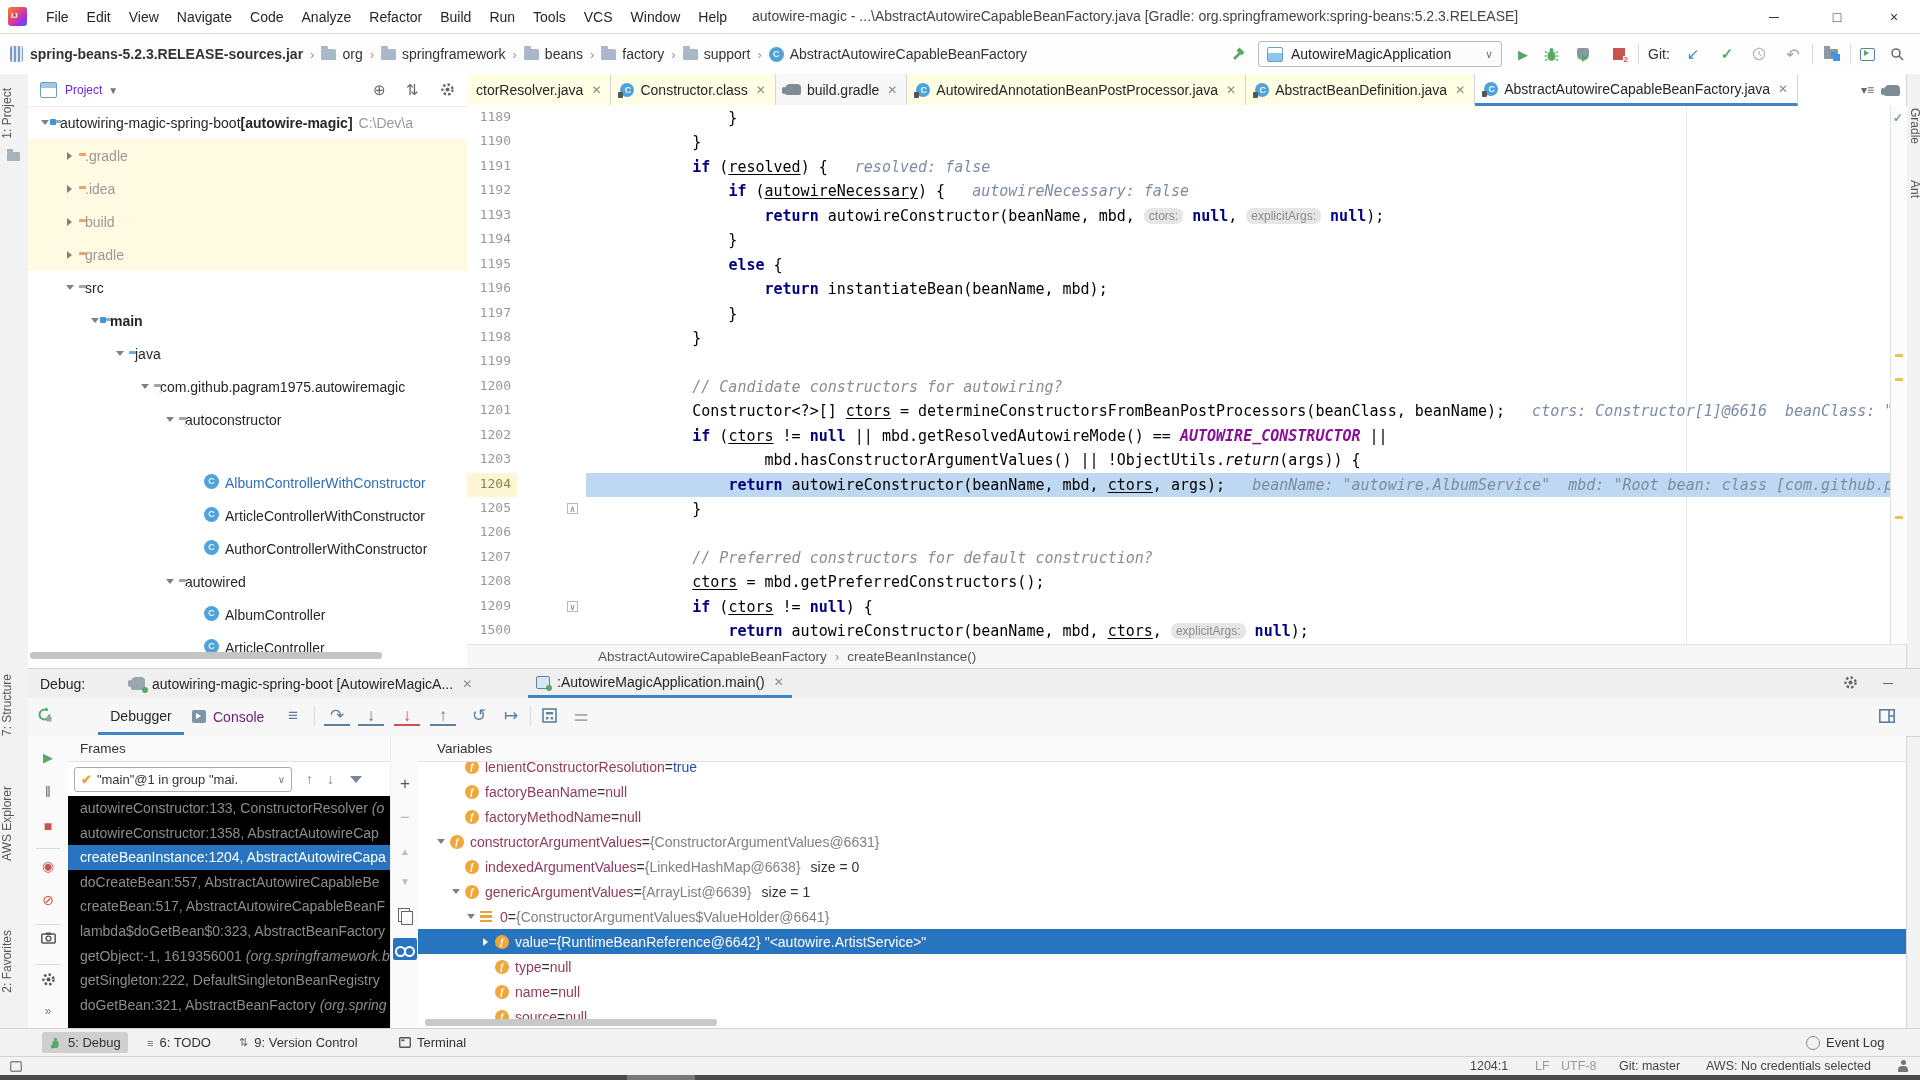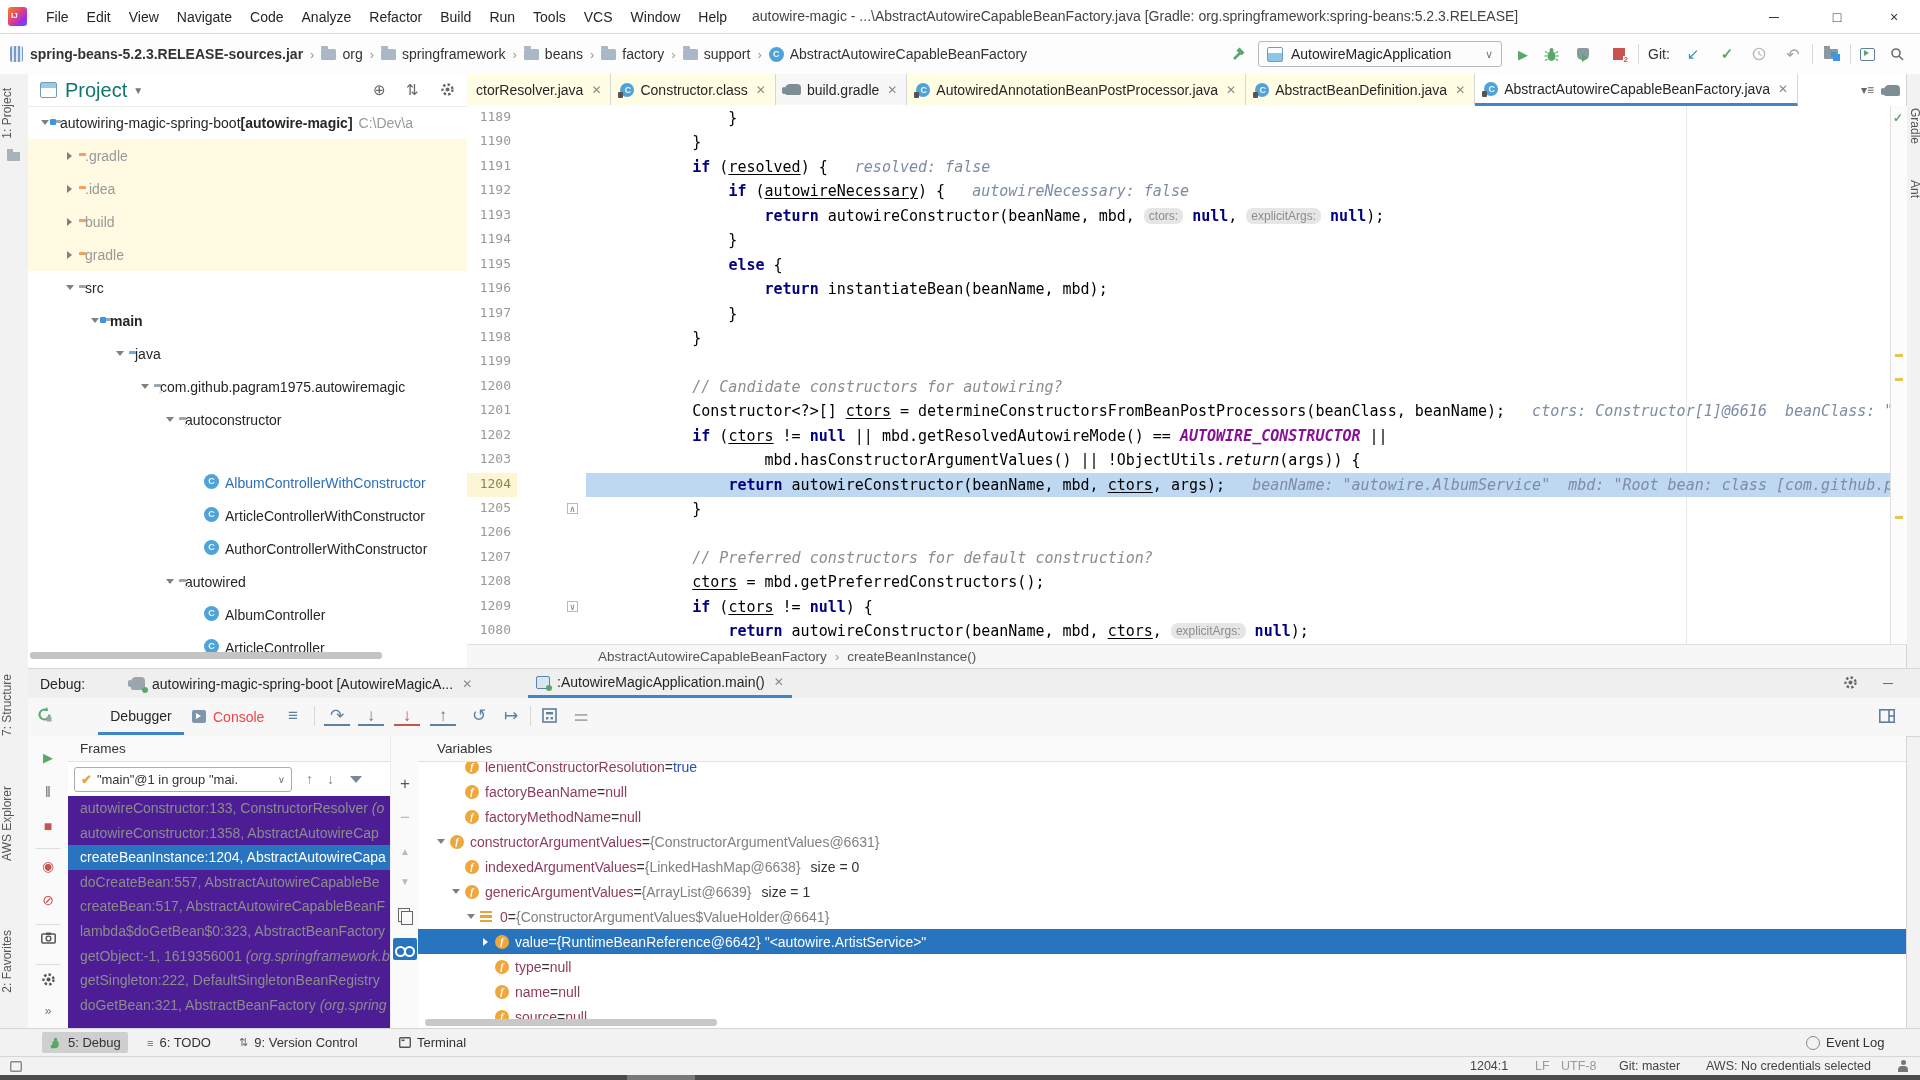--- a/index.html
+++ b/index.html
@@ -52,21 +52,21 @@
   #rstripe{left:1906px;top:74px;width:14px;height:954px;background:#f2f2f2;border-left:1px solid #d5d5d5}
   .vlab{position:absolute;left:0;width:100%;writing-mode:vertical-rl;font-size:12px;color:#555;white-space:nowrap}
   .vlab.flip{transform:rotate(180deg)}
   #rstripe .vlab{left:1px;font-size:12px}
   .minifold{position:absolute;left:7px;width:13px;height:9px;background:#a7b2ba;border-radius:1px}
   .minifold::before{content:"";position:absolute;top:-3px;left:0;width:6px;height:3px;background:inherit}
   
   #project{left:28px;top:74px;width:439px;height:594px;background:#fff;border-right:1px solid #d5d5d5;overflow:hidden}
   #proj-head{position:absolute;left:0;top:0;width:100%;height:32px;display:flex;align-items:center;border-bottom:1px solid #ececec}
   #proj-head .appic{width:15px;height:14px;border:1px solid #6e9ebf;border-radius:2px;background:linear-gradient(#a2c7e2 0 5px,#fff 5px);margin:0 8px 0 12px}
-  #proj-head .t{font-size:20px;color:#0f766e}
+  #proj-head .t{font-size:12px;color:#6d28d9}
   #proj-head .dd{margin-left:6px;color:#777;font-size:10px}
   .phico{position:absolute;top:8px;color:#666;font-size:15px;line-height:16px}
   #tree{position:absolute;left:0;top:32px;width:100%;height:562px;overflow:hidden}
   .trow{height:33px;display:flex;align-items:center;white-space:nowrap;font-size:14px;color:#262626}
   .trow.hl{background:#fffae1}
   .trow .dim{color:#999}
   .trow .blue{color:#2e6fb8}
   .trow .b{font-weight:700}
   .trow .path{color:#9a9a9a;margin-left:6px}
   .chv{width:14px;flex:none;display:flex;justify-content:center}
@@ -129,37 +129,37 @@
   .dticon.app{border:1px solid #5e82a5;border-radius:2px;background:#d8e6f2;box-sizing:border-box}
   .dticon::after{content:"";position:absolute;right:-3px;bottom:-3px;width:6px;height:6px;border-radius:50%;background:#59a869}
   .hico{position:absolute;top:6px;color:#666;font-size:14px}
   #dtools{left:28px;top:698px;width:1892px;height:38px;background:#f7f7f7;border-bottom:1px solid #d5d5d5}
   .dti{position:absolute;top:8px;font-size:17px;line-height:20px;color:#5e7f9e;text-align:center;width:26px}
   .dti.red{color:#c75450}
   .dti.stepu{border-bottom:2px solid #5e7f9e;line-height:16px;top:10px}
   .dti.stepu.red{border-color:#c75450}
   #tab-debugger{position:absolute;left:70px;top:0;width:86px;height:37px;line-height:37px;text-align:center;
                 font-size:14px;color:#262626;border-bottom:3px solid #3e86c7;box-sizing:border-box}
-  #tab-console{position:absolute;left:164px;top:0;height:37px;display:flex;align-items:center;font-size:14px;color:#ef4444}
+  #tab-console{position:absolute;left:164px;top:0;height:37px;display:flex;align-items:center;font-size:14px;color:#701a75}
   .consbox{width:14px;height:13px;background:#7e96ac;border-radius:2px;margin-right:7px;position:relative}
   .consbox::after{content:"";position:absolute;left:4px;top:3px;border:3.5px solid transparent;border-left:5px solid #fff}
   #dbg-lstrip{left:28px;top:736px;width:40px;height:292px;background:#fafafa;border-right:1px solid #ececec}
   .lsi{position:absolute;left:0;width:40px;text-align:center;font-size:14px}
   .lsep{position:absolute;left:8px;width:24px;height:1px;background:#ddd}
   
   #frames{left:68px;top:736px;width:322px;height:292px;background:#fff;overflow:hidden}
   .phead{height:26px;line-height:26px;padding-left:12px;font-size:13.5px;color:#333;background:#fafafa;border-bottom:1px solid #e2e2e2;box-sizing:border-box}
   #thread-row{height:34px;display:flex;align-items:center;padding-left:6px}
   #thread-dd{width:218px;height:25px;border:1px solid #ababab;border-radius:3px;background:#fff;display:flex;align-items:center;
              padding:0 6px;box-sizing:border-box;font-size:13px;color:#333;white-space:nowrap;overflow:hidden}
   #thread-dd .chk{color:#e8a33d;margin-right:5px;font-weight:700}
   #thread-dd .dd{margin-left:auto;color:#777;font-size:10px}
   .fnav{color:#7a869a;font-size:14px;margin-left:14px}
   .funnel{width:0;height:0;border:6px solid transparent;border-top:7px solid #7a869a;margin-left:16px;position:relative;top:3px}
-  #frame-rows{background:#4c1d95;height:232px;overflow:hidden}
+  #frame-rows{background:#000000;height:232px;overflow:hidden}
   .frow{height:24.6px;line-height:24.6px;padding-left:12px;font-size:14px;color:#8c8c8c;white-space:nowrap;overflow:hidden}
   .frow .pkg{font-style:italic}
   .frow.sel{background:#2874bf;color:#fff}
   
   #wstrip{left:390px;top:736px;width:28px;height:292px;background:#fafafa;border-left:1px solid #ececec;border-right:1px solid #ececec}
   .wsi{position:absolute;left:0;width:28px;text-align:center;color:#555}
   .glasses{position:absolute;left:2px;width:24px;height:22px;background:#2874bf;border-radius:2px}
   .glasses::before,.glasses::after{content:"";position:absolute;top:8px;width:7px;height:7px;border:2px solid #fff;border-radius:50%}
   .glasses::before{left:2px}.glasses::after{right:2px}
   .copyic{position:absolute;left:7px;width:10px;height:12px;border:1.5px solid #666;background:#fafafa}
@@ -646,21 +646,21 @@
           <pre class="ccontent" style="margin: 0px;"><span class="sp">        </span><span class="su">ctors</span><span class="sp"> = mbd.getPreferredConstructors();</span></pre>
         </div>
         <div class="crow">
           <span class="lnum">1209</span>
           <span class="gutpad">
             <span class="fmark">∨</span>
           </span>
           <pre class="ccontent" style="margin: 0px;"><span class="sp">        </span><span class="sk">if</span><span class="sp"> (</span><span class="su">ctors</span><span class="sp"> != </span><span class="sk">null</span><span class="sp">) {</span></pre>
         </div>
         <div class="crow">
-          <span class="lnum">1080</span>
+          <span class="lnum">1500</span>
           <span class="gutpad"></span>
           <pre class="ccontent" style="margin: 0px;"><span class="sp">            </span><span class="sk">return</span><span class="sp"> autowireConstructor(beanName, mbd, </span><span class="su">ctors</span><span class="sp">, </span><span class="sh">explicitArgs:</span><span class="sp"> </span><span class="sk">null</span><span class="sp">);</span></pre>
         </div>
       </div>
   </div>
   <div id="estripe" class="abs">
     <div id="echeck">✓</div>
     <div class="emark" style="top:248px"></div>
     <div class="emark" style="top:272px"></div>
     <div class="emark" style="top:410px"></div>

